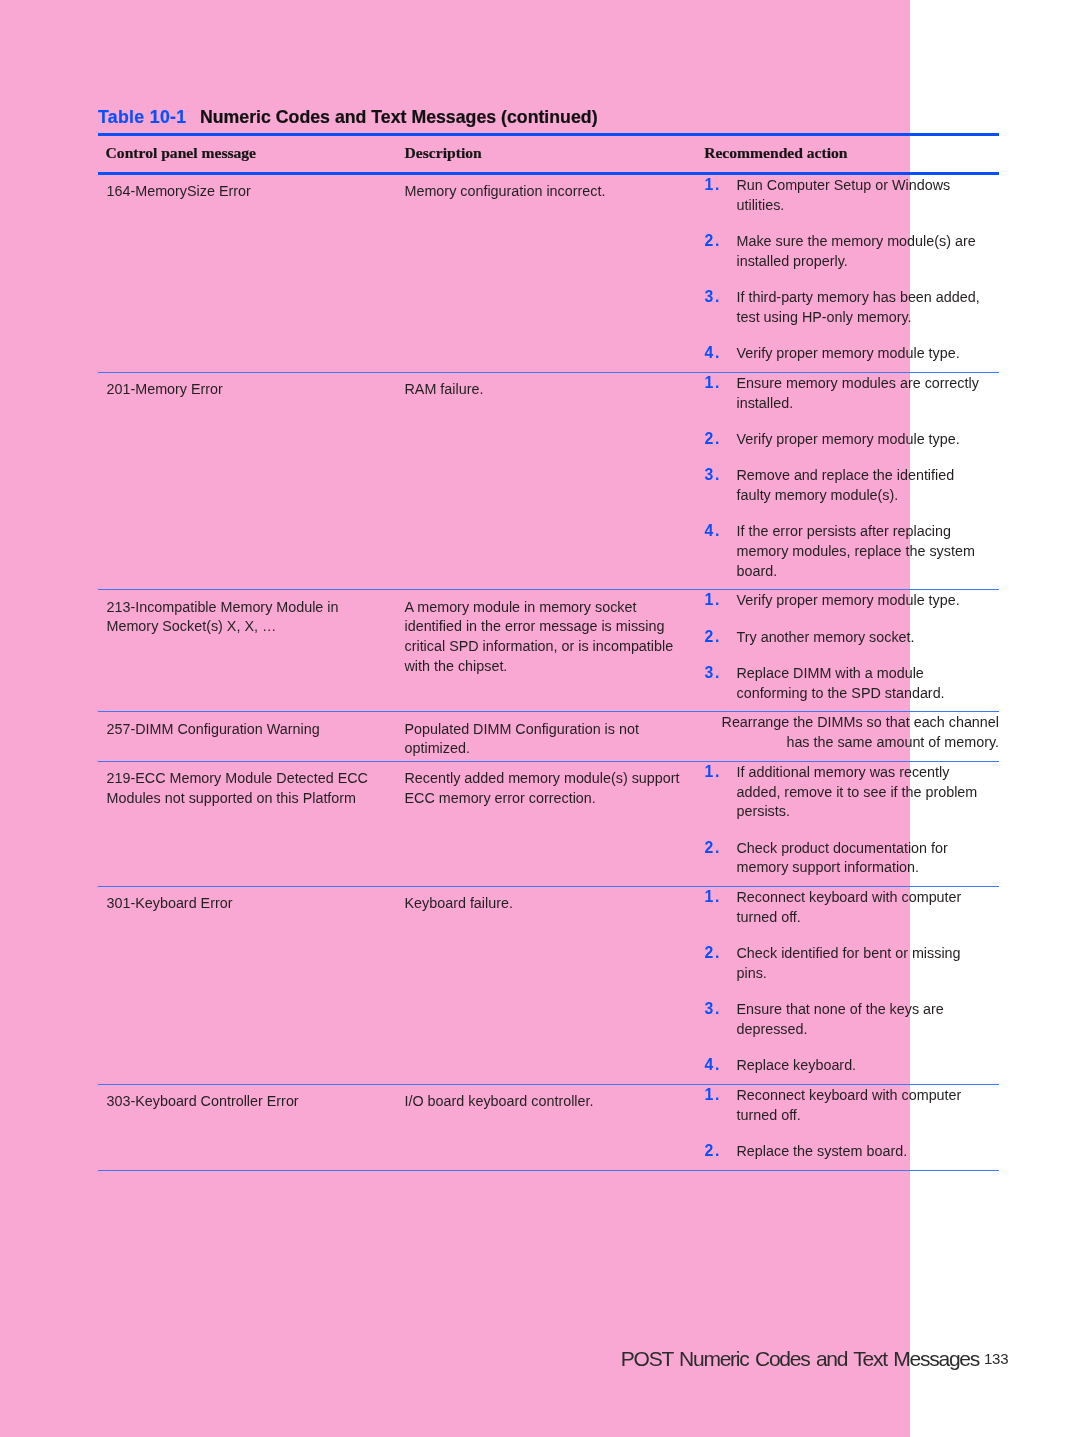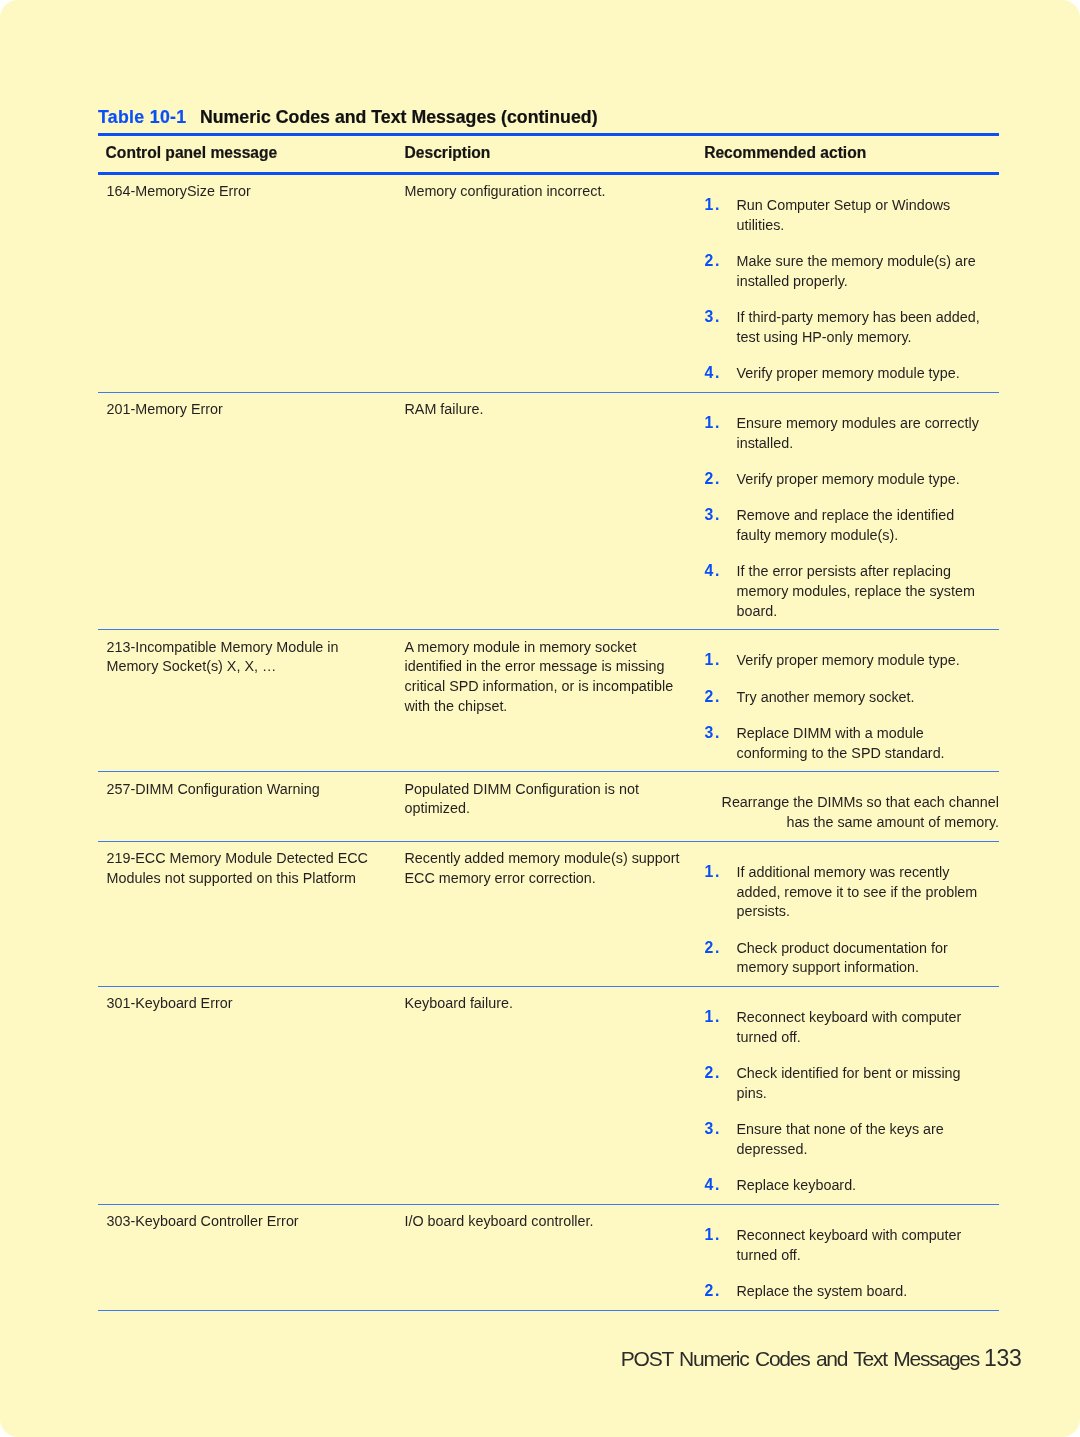--- a/index.html
+++ b/index.html
@@ -3,60 +3,60 @@
 <meta charset="utf-8">
 <title>POST Numeric Codes and Text Messages</title>
 <style>
   html, body { margin:0; padding:0; background:#ffffff; }
   body {
     width:1080px; height:1437px; overflow:hidden;
     font-family:"Liberation Sans", sans-serif;
     color:#231f20;
     -webkit-font-smoothing:antialiased;
   }
-  .page { position:relative; width:1080px; height:1437px; background:#fef9c3;border-radius:18px; }
+  .page { position:relative; width:910px; height:1437px; background:#f9a8d4; }
 
   
   .table-caption {
     transform:translateZ(0);
     position:absolute; left:98px; top:107px;
     font-size:17.7px; font-weight:bold; letter-spacing:0.02px; white-space:nowrap; -webkit-text-stroke:0.22px currentColor;
     line-height:20px;
   }
   .cap-label { color:#0b50f7; letter-spacing:0.33px; }
   .cap-title { color:#111111; margin-left:8.5px; }
 
   
   .doc-table { position:absolute; left:98px; top:132.5px; width:901px; }
   .rule-top { height:3px; background:#0b50f7; }
   .rule-head { height:3px; background:#0b50f7; }
   .rule-row { height:1px; background:#3b7af2; }
 
-  .thead { position:relative; height:36.5px; transform:translateZ(0); }
+  .thead { position:relative; height:36.5px; transform:translateZ(0);font-family:Liberation Serif, serif; }
   .thead .th {
     position:absolute; top:8px;
     font-size:15.6px; font-weight:bold; color:#151515; letter-spacing:0px; white-space:nowrap; -webkit-text-stroke:0.2px #151515;
   }
 
-  .trow { position:relative; transform:translateZ(0); padding-top:21px; padding-bottom:8.0px; }
+  .trow { position:relative; transform:translateZ(0); padding-top:1px; padding-bottom:8.0px; }
   .tcell { position:absolute; top:7.24px; font-size:14.35px; line-height:19.72px; }
   .tcell .tline { white-space:nowrap; }
 
   .tactions { margin-left:606.5px; }
   .tact { position:relative; padding-left:32px; font-size:14.35px; line-height:19.72px; }
   .tact + .tact { margin-top:16.6px; }
   .tact .anum { position:absolute; left:0; top:-0.9px; color:#0b50f7; font-weight:bold; font-size:15.8px; line-height:19.72px; letter-spacing:1.6px; }
   .tact .aline { white-space:nowrap; }
   .tplain { margin-left:606.5px; font-size:14.35px; line-height:19.72px;text-align:right; }
   .tplain .aline { white-space:nowrap; }
 
   
   .footer { position:absolute; left:0; top:1348.9px; width:1080px; transform:translateZ(0); }
   .footer-title { position:absolute; left:620.8px; top:0; font-size:21px; letter-spacing:-1.25px; word-spacing:1.9px; color:#2b2b2b; white-space:nowrap; line-height:19.3px; }
-  .footer-page  { position:absolute; left:984px;  top:0; font-size:23px; letter-spacing:-0.25px; color:#2b2b2b; line-height:19.3px; }
+  .footer-page  { position:absolute; left:984px;  top:0; font-size:15px; letter-spacing:-0.25px; color:#2b2b2b; line-height:19.3px; }
 </style>
 </head>
 <body>
 
 <div class="page">
 
   <div class="table-caption">
     <span class="cap-label">Table 10-1</span>
     <span class="cap-title">Numeric Codes and Text Messages (continued)</span>
   </div>

